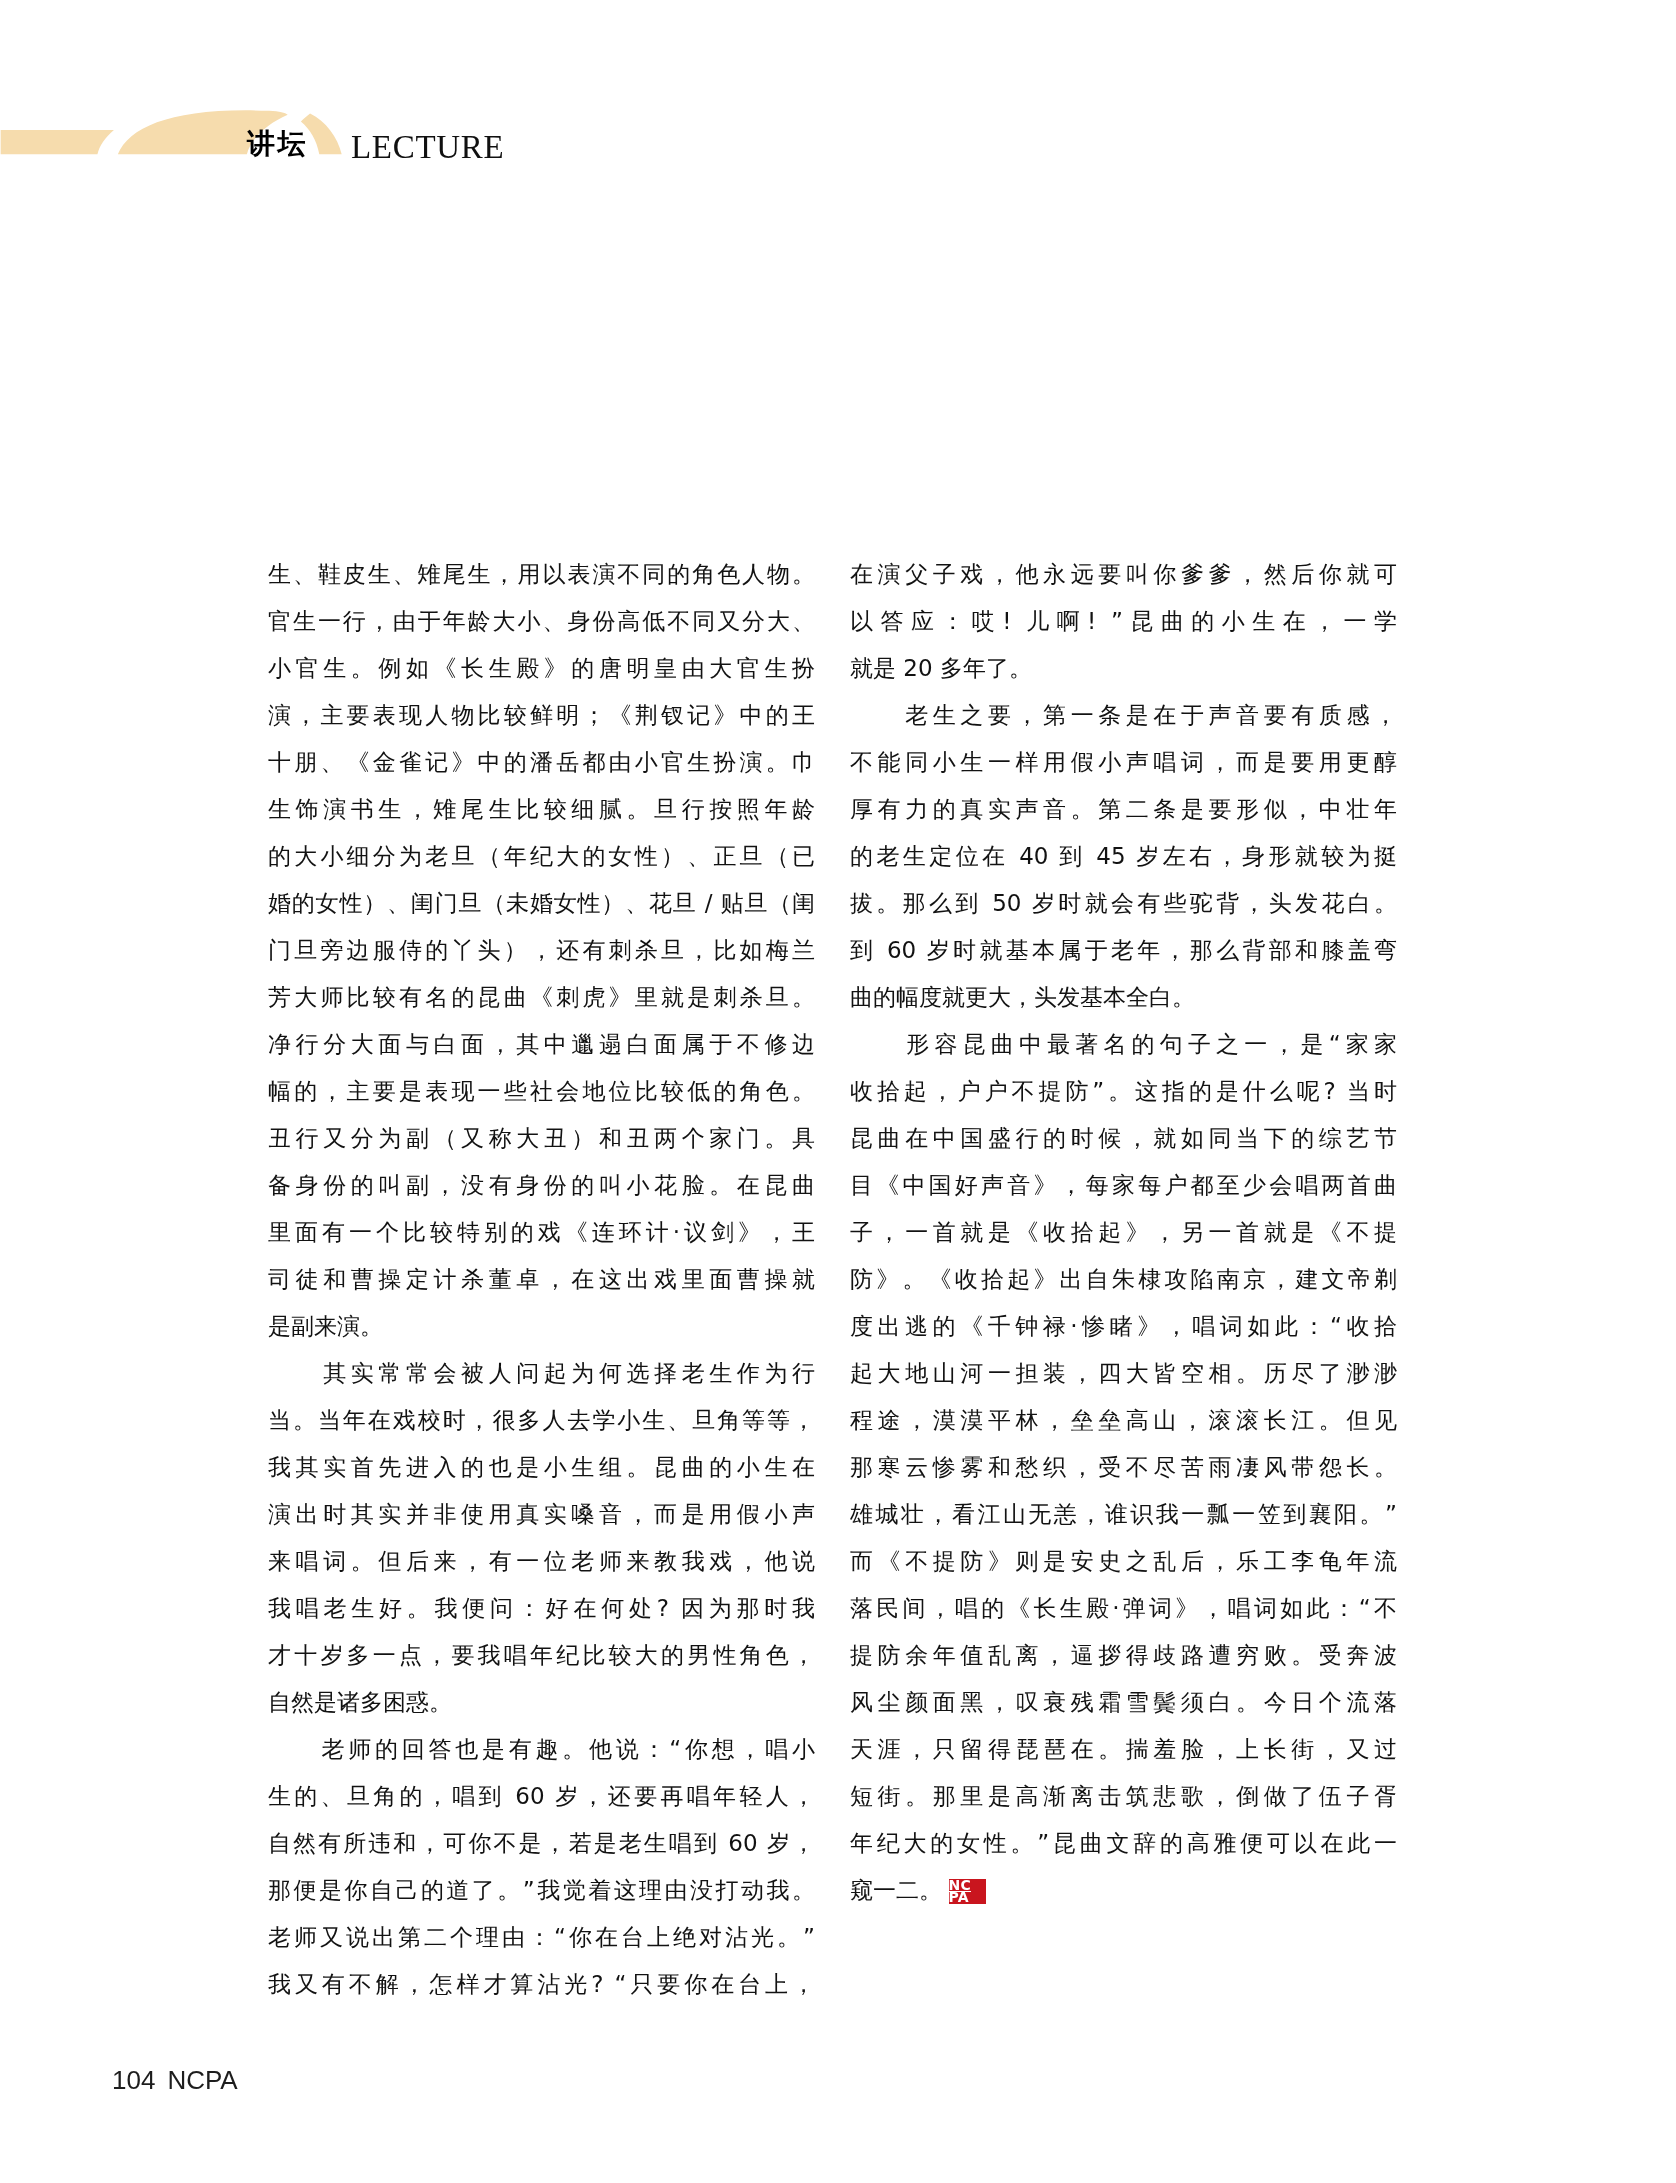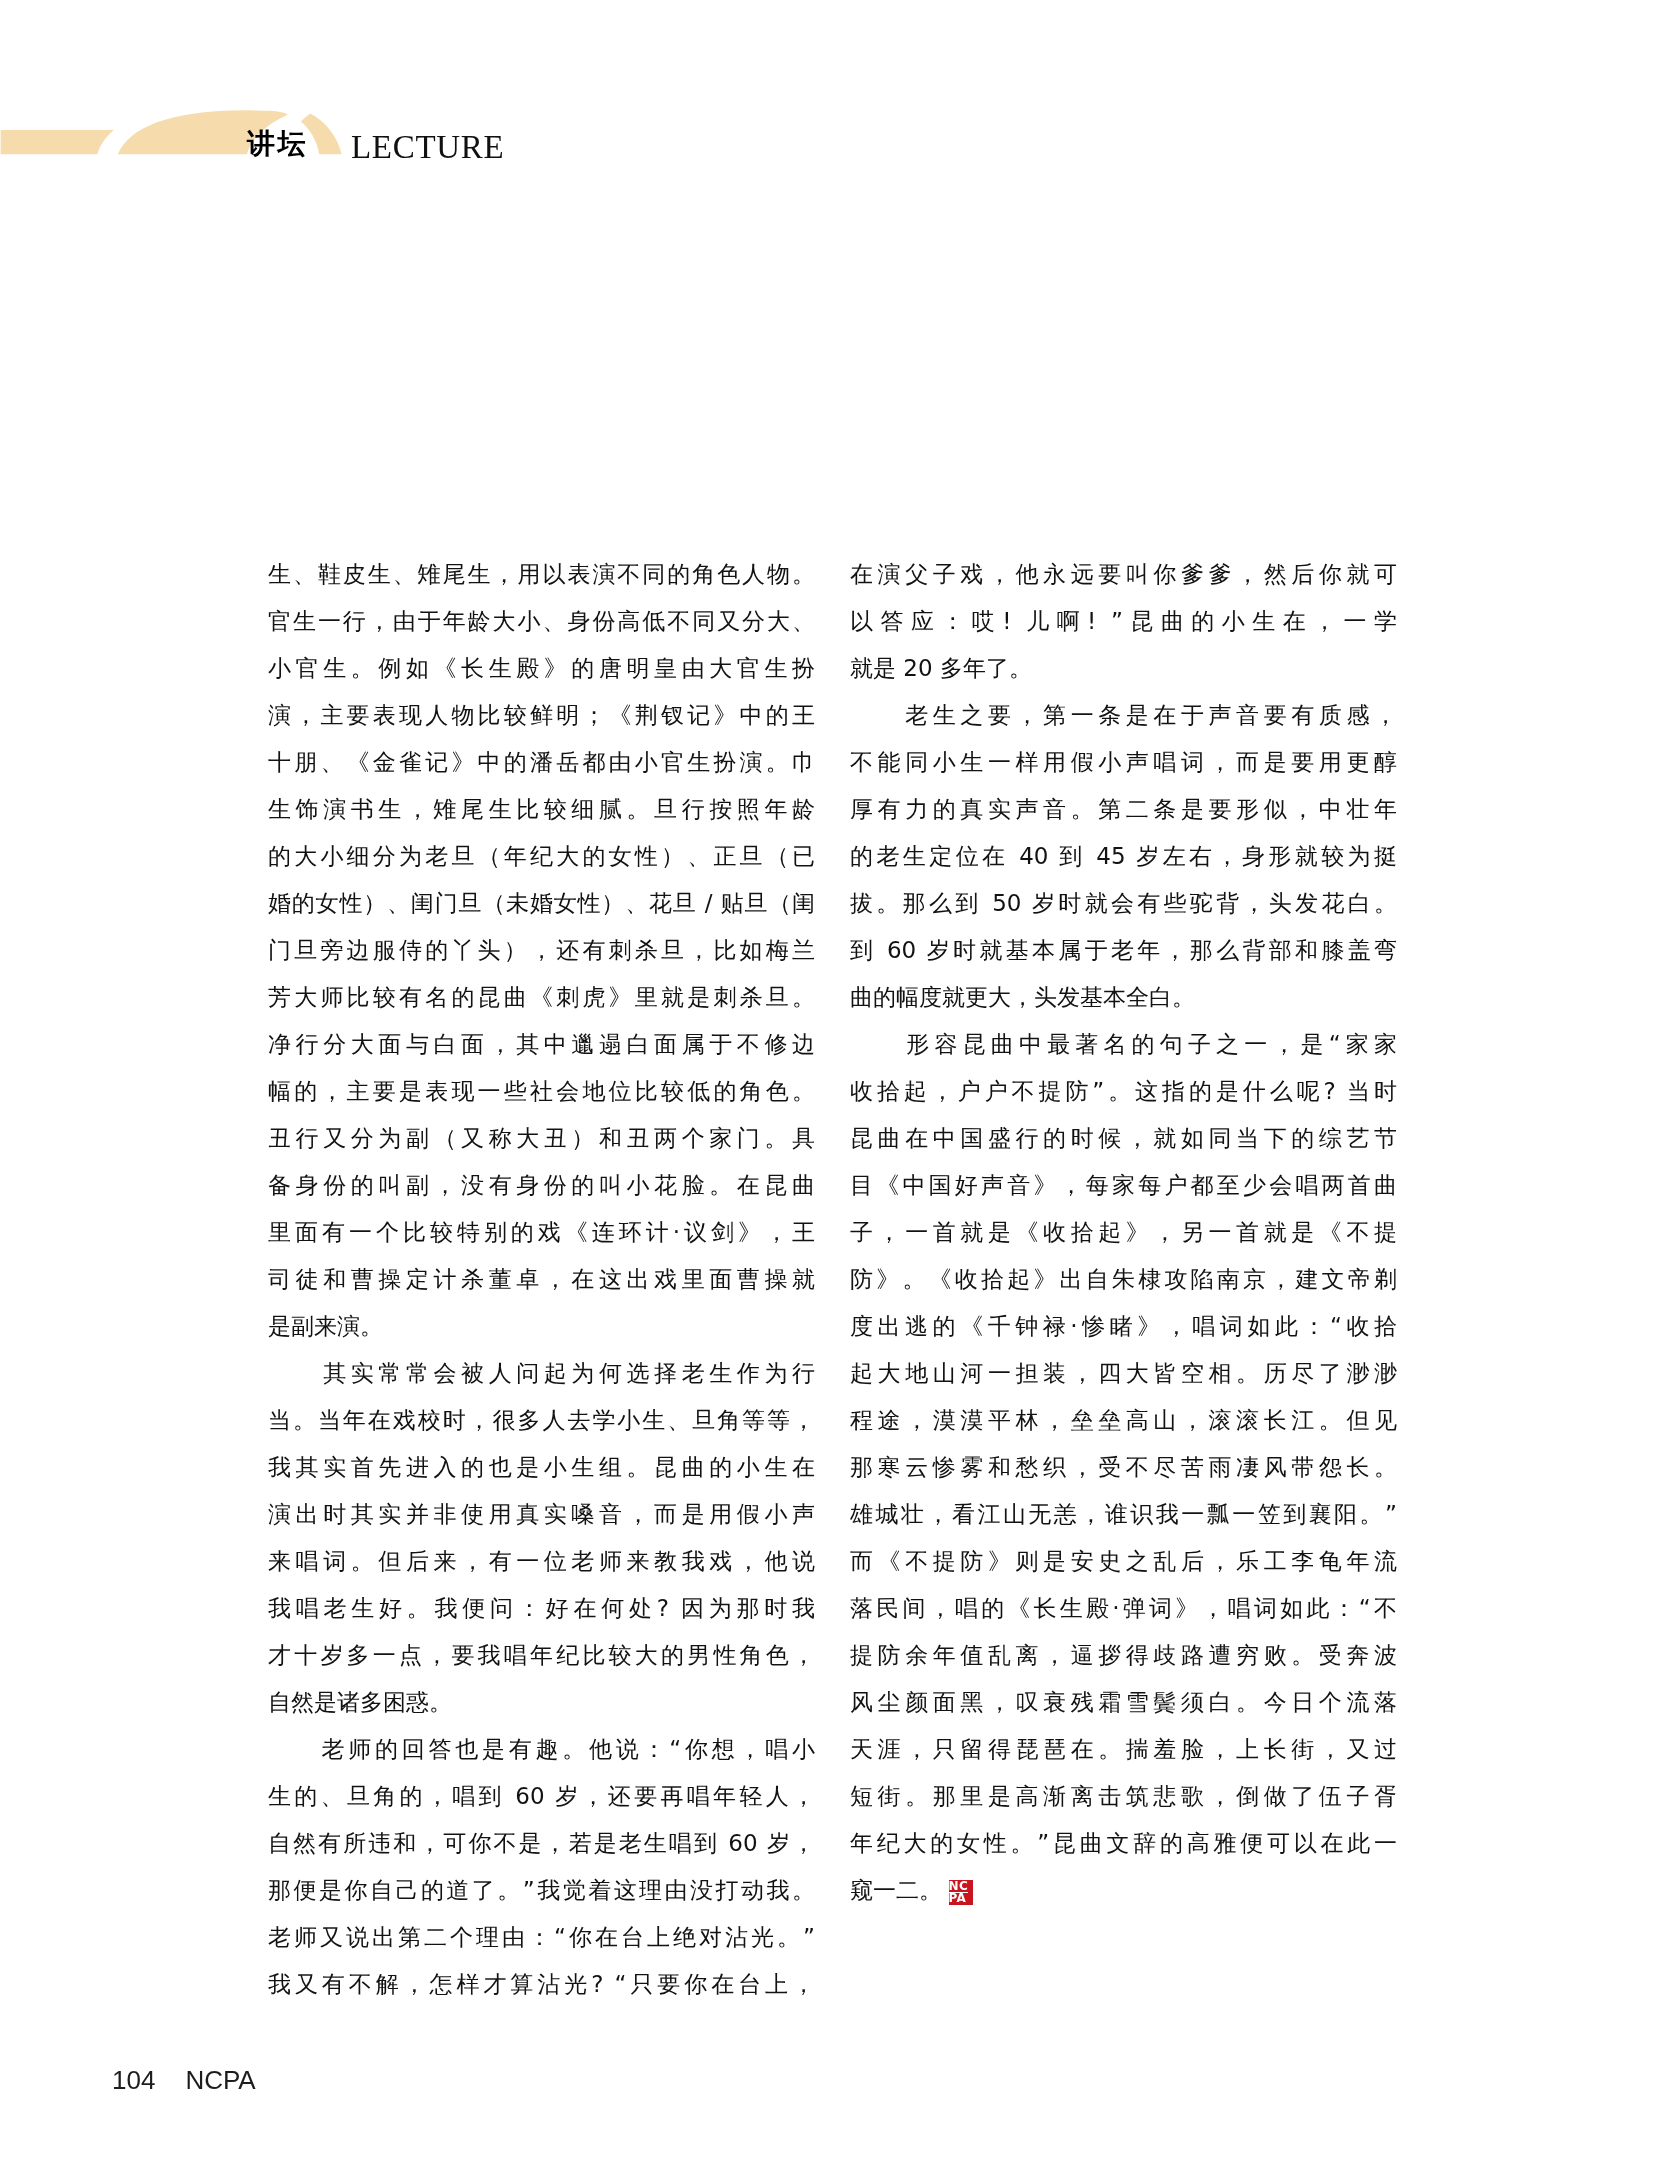--- a/index.html
+++ b/index.html
@@ -53,44 +53,44 @@
     height: 47px;
     overflow: hidden;
     text-align: justify;
     text-align-last: justify;
   }
   .line.end { text-align-last: left; }
 
   
   .ncpa-mark {
     display: inline-block;
-    width: 24px; height: 24.4px;
+    width: 37px; height: 24.4px;
     margin-left: 6.6px;
     vertical-align: -4px;
     background: var(--mark, #c9151e);
     color: #ffffff;
-    font-size: 12px;
+    font-size: 14px;
     font-weight: bold;
     line-height: 12px;
     text-align: center;
     letter-spacing: 0.3px;
   }
   .ncpa-mark .nc {
     display: inline-block;
     border-bottom: 1.3px solid #ffffff;
     line-height: 10.6px;
   }
   .ncpa-mark .pa { display: block; line-height: 11.2px; }
 
   
   .footer {
     position: absolute;
     left: 112px; top: 2065px;
     display: flex;
-    gap: 30px;
+    gap: 12px;
     font-size: 26px;
     color: #1d1d1d;
     font-family: "Liberation Sans", "DejaVu Sans", sans-serif;
   }
 </style>
 </head>
 <body>
 
 <div class="page">
 

